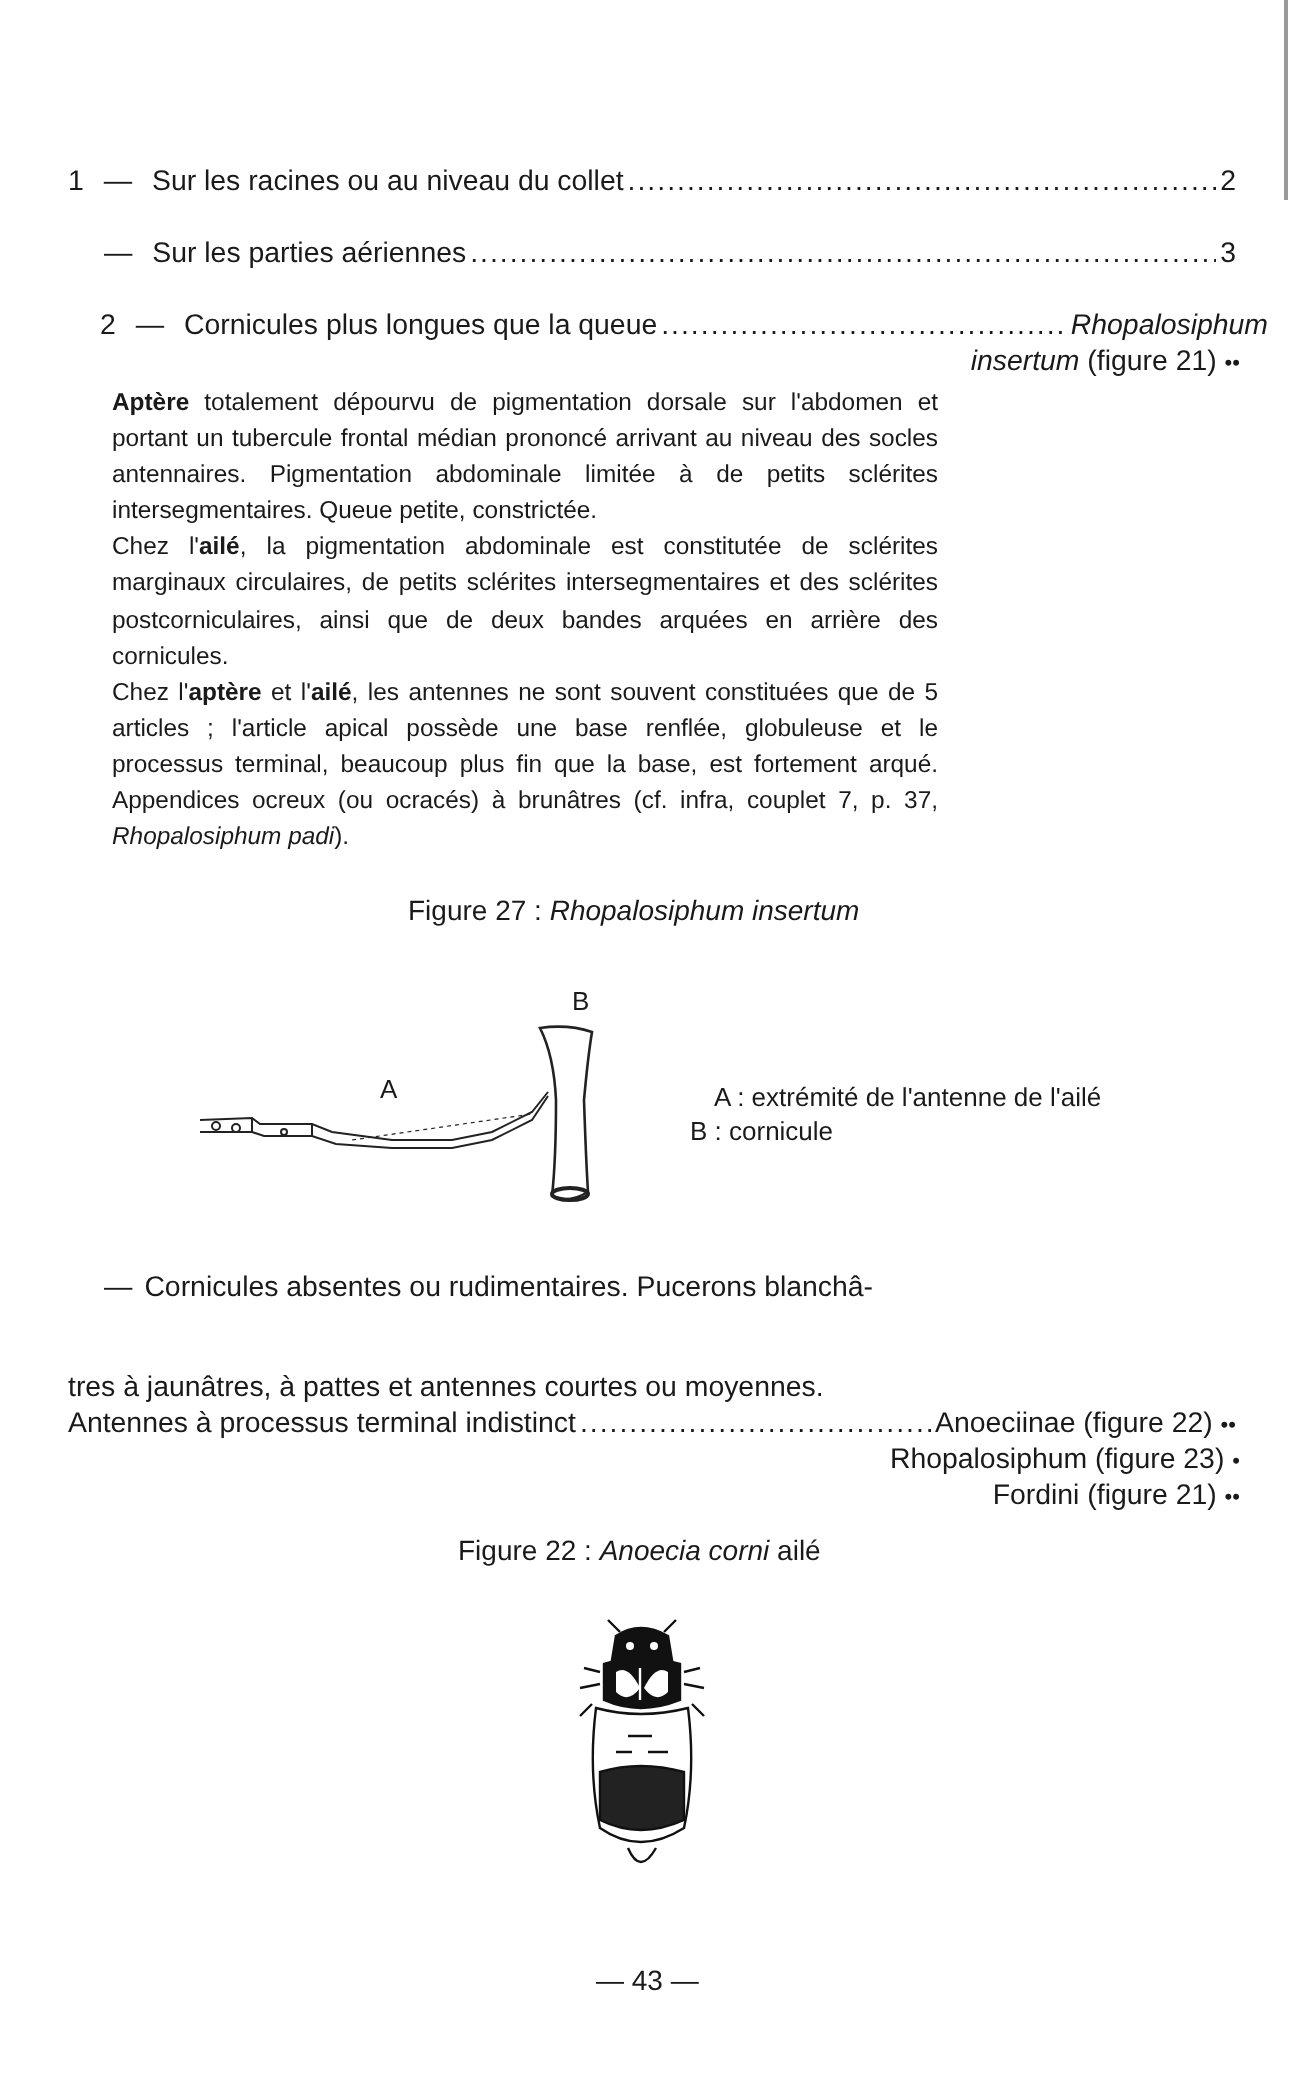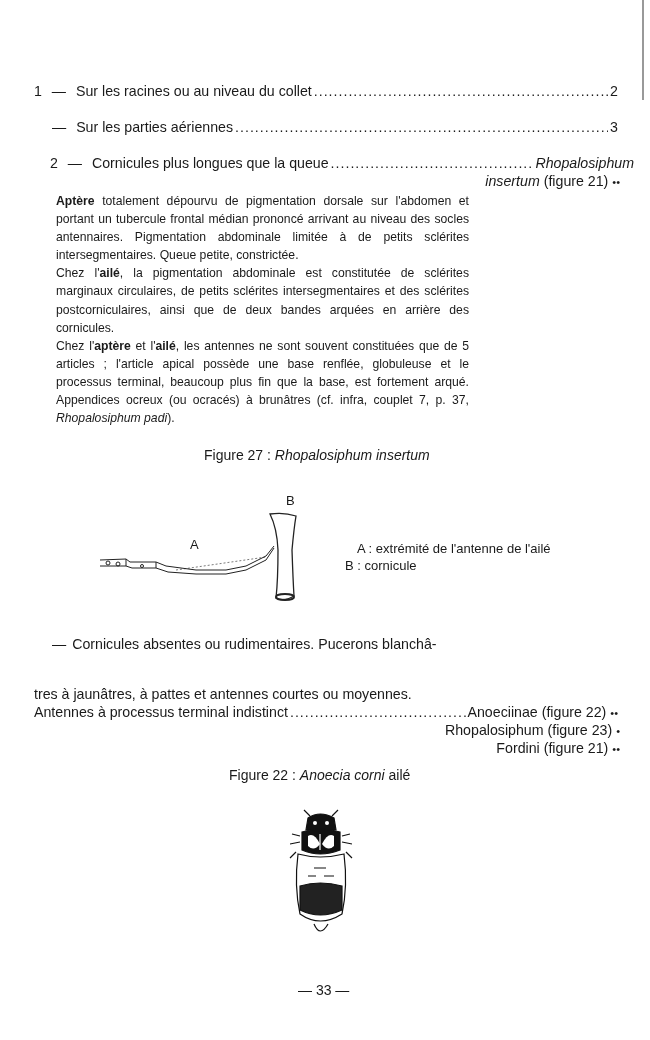--- a/index.html
+++ b/index.html
@@ -142,13 +142,13 @@
     <path d="M16 48 Q12 80 18 108 Q38 122 60 108 Q66 80 62 48 Q38 54 16 48 Z"></path>
 
     <path d="M32 62 L44 62 M26 70 L34 70 M42 70 L52 70"></path>
 
     <path d="M18 80 Q38 74 60 80 L60 104 Q38 114 18 104 Z" fill="#222"></path>
 
     <path d="M32 118 Q38 132 46 118"></path>
   </g>
 </svg>
 
-<div class="abs" style="left:298px; top:982px; font-size:14px;">— 33 —</div>
+<div class="abs" style="left:298px; top:982px; font-size:14px;">— 43 —</div>
 
 </body></html>

